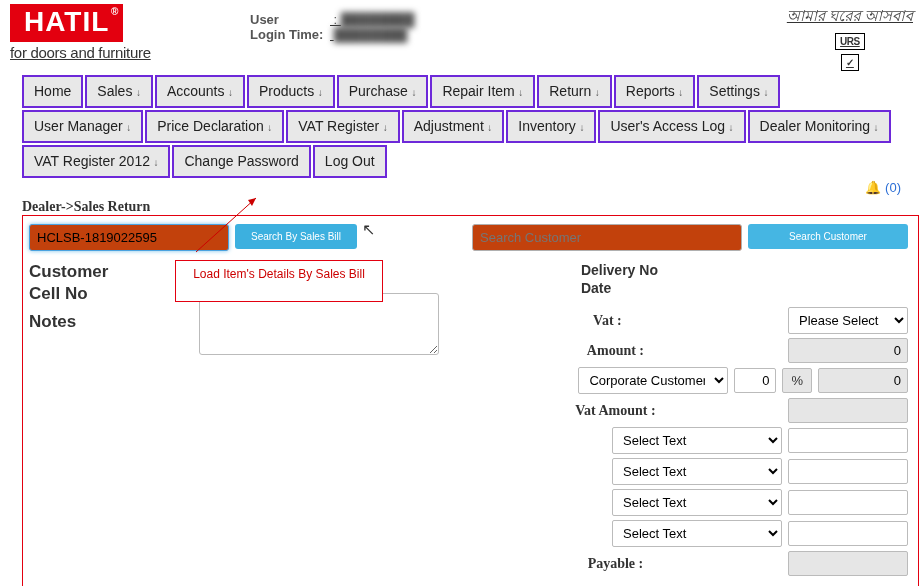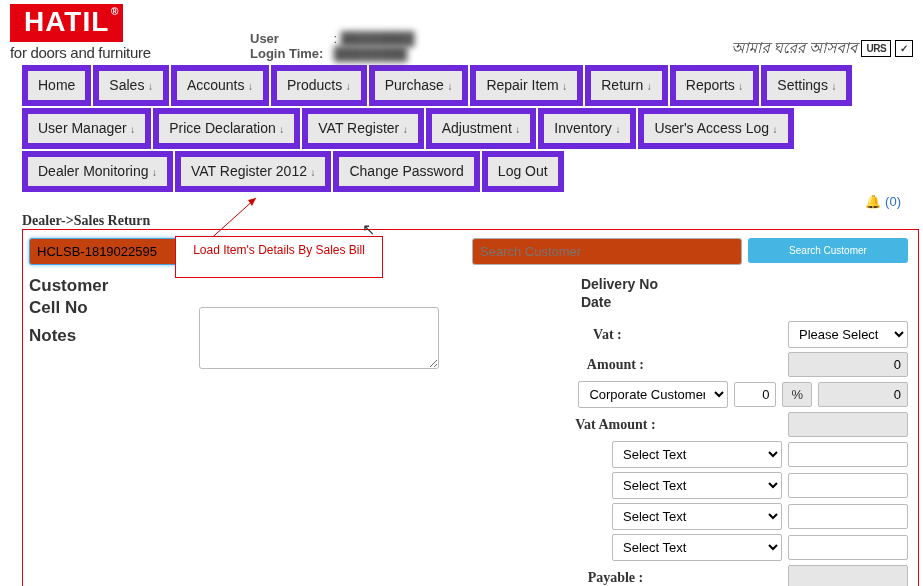--- a/index.html
+++ b/index.html
@@ -1,31 +1,31 @@
 <!DOCTYPE html>
 <html><head>
 <meta charset="utf-8">
 <style>
 * { box-sizing: border-box; margin: 0; padding: 0; font-family: "Segoe UI", Arial, sans-serif; }
 body { background: #fff; font-size: 13px; color: #333; width: 923px; }
 
-.header { display: flex; align-items: flex-end; padding: 4px 10px 0 10px; }
+.header { display: flex; align-items: flex-start; padding: 4px 10px 0 10px; text-decoration: underline; }
 .logo-area { width: 160px; }
 .logo-box { background: #e3000f; color: #fff; font-weight: 900; font-size: 28px; letter-spacing: 1px; padding: 2px 14px 4px 14px; display: inline-block; position: relative; }
 .logo-reg { font-size: 10px; position: absolute; top: 2px; right: 4px; }
 .tagline { font-size: 15px; color: #333; margin-top: 2px; letter-spacing: -0.3px; }
 .user-info { font-size: 13px; color: #555; margin-left: 80px; margin-top: 8px; }
 .user-info .lbl { display: inline-block; width: 80px; font-weight: 700; }
 .user-info .blur { filter: blur(3px); color: #555; }
-.right-logos { margin-left: auto; display: flex; gap: 4px; align-items: center; }
+.right-logos { margin-left: auto; display: flex; gap: 4px; align-items: center; flex-direction: column; }
 .cursive { font-style: italic; font-family: cursive; color: #444; font-size: 15px; filter: blur(0.3px);}
 .badge { border: 1px solid #000; font-size: 10px; padding: 2px 4px; font-weight: 700; letter-spacing: -0.5px; }
 
 nav.menu { margin: 4px 22px 0 22px; display: flex; flex-wrap: wrap; }
-nav.menu a { display: inline-block; background: #e8e8e8; border: 6px solid #6d28d9; padding: 6px 10px; margin: 0 2px 2px 0; color: #222; text-decoration: none; font-size: 14px; font-family: Georgia, serif; }
+nav.menu a { display: inline-block; background: #e8e8e8; border: 2px solid #6d28d9; padding: 6px 10px; margin: 0 2px 2px 0; color: #222; text-decoration: none; font-size: 14px; font-family: Georgia, serif; }
 nav.menu a .arr { font-size: 10px; color: #555; }
 
 .bell-row { display: flex; justify-content: flex-end; padding: 0 22px 2px 0; color: #2c6fd6; font-size: 13px; }
 .bell { color: #2c6fd6; }
 
 .breadcrumb { font-weight: 700; font-family: Georgia, serif; font-size: 14px; margin: 2px 2px 0 22px; }
 
 .main-box { border: 1px solid #e3000f; margin: 0 4px 6px 22px; padding: 8px 10px 16px 6px; }
 
 .top-row { display: flex; gap: 6px; align-items: flex-start; }
@@ -34,21 +34,21 @@
 .btn { border: none; border-radius: 3px; padding: 7px 16px; color: #fff; font-size: 10px; cursor: pointer; }
 .btn-info { background: #3cb0df; }
 .btn-info2 { background: #45b6e3; }
 .btn-warn { background: #e05a4f; }
 
 .two-col { display: flex; margin-top: 10px; }
 .left-col { width: 48%; }
 .lbl-col { width: 80px; font-family: Georgia, serif; font-size: 17px; font-weight: 700; line-height: 1.3; }
 textarea { border: 1px solid #bbb; border-radius: 3px; width: 240px; height: 62px; resize: both; font-size: 13px; padding: 4px; }
 
-.tooltip-box { position: absolute; border: 1px solid #e3000f; background: #fff; color: #c00; font-size: 12px; padding: 6px 14px; top: 236px; left: 175px; width: 208px; height: 42px; text-align: center; line-height: 1.3; }
+.tooltip-box { position: absolute; border: 1px solid #e3000f; background: #fff; color: #c00; font-size: 12px; padding: 6px 14px; top: 260px; left: 175px; width: 208px; height: 42px; text-align: center; line-height: 1.3; }
 .cursor { position: absolute; top: 220px; left: 362px; font-size: 16px; }
 
 .right-col { width: 52%; }
 .field-row { display: flex; align-items: center; gap: 6px; margin-bottom: 4px; }
 .field-lbl { text-align: center; font-weight: 700; font-family: Georgia, serif; font-size: 14px; flex: 1; padding-right: 2px; }
 select.sel, input.amt { border: 1px solid #bbb; background: #e6e6e6; padding: 4px 6px; font-size: 13px; border-radius: 2px; }
 input.amt { text-align: right; }
 input.amt[readonly] { background: #e6e6e6; }
 select.sel { background: #fff; margin-left: 16px; }
 .pct { display: inline-block; background: #e6e6e6; border: 1px solid #bbb; padding: 4px 8px; border-radius: 2px; font-size: 13px; }

